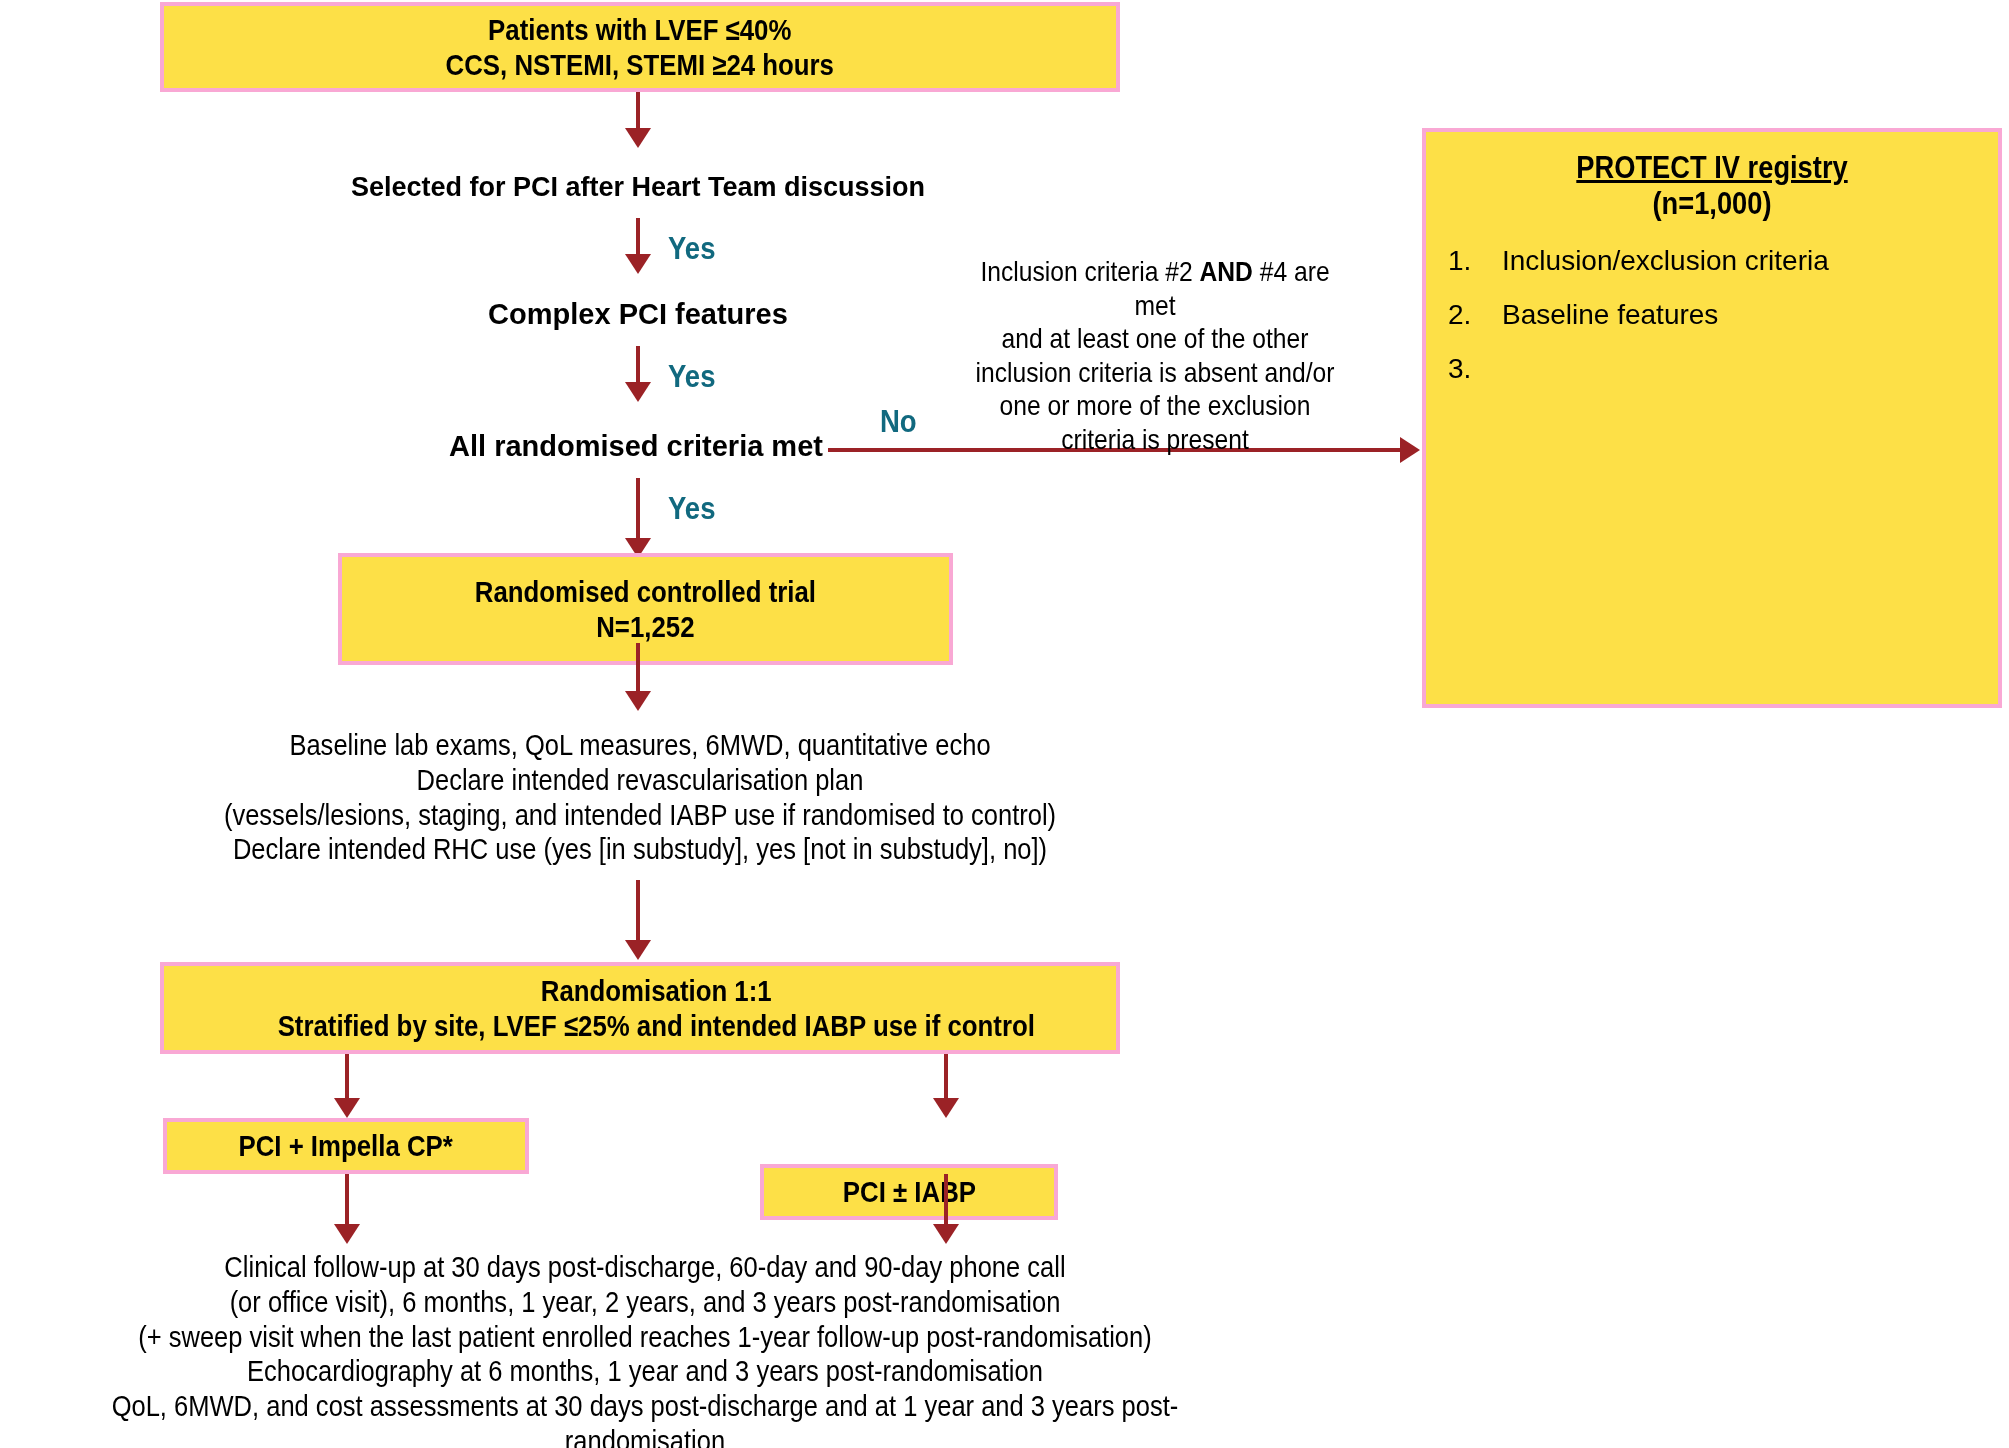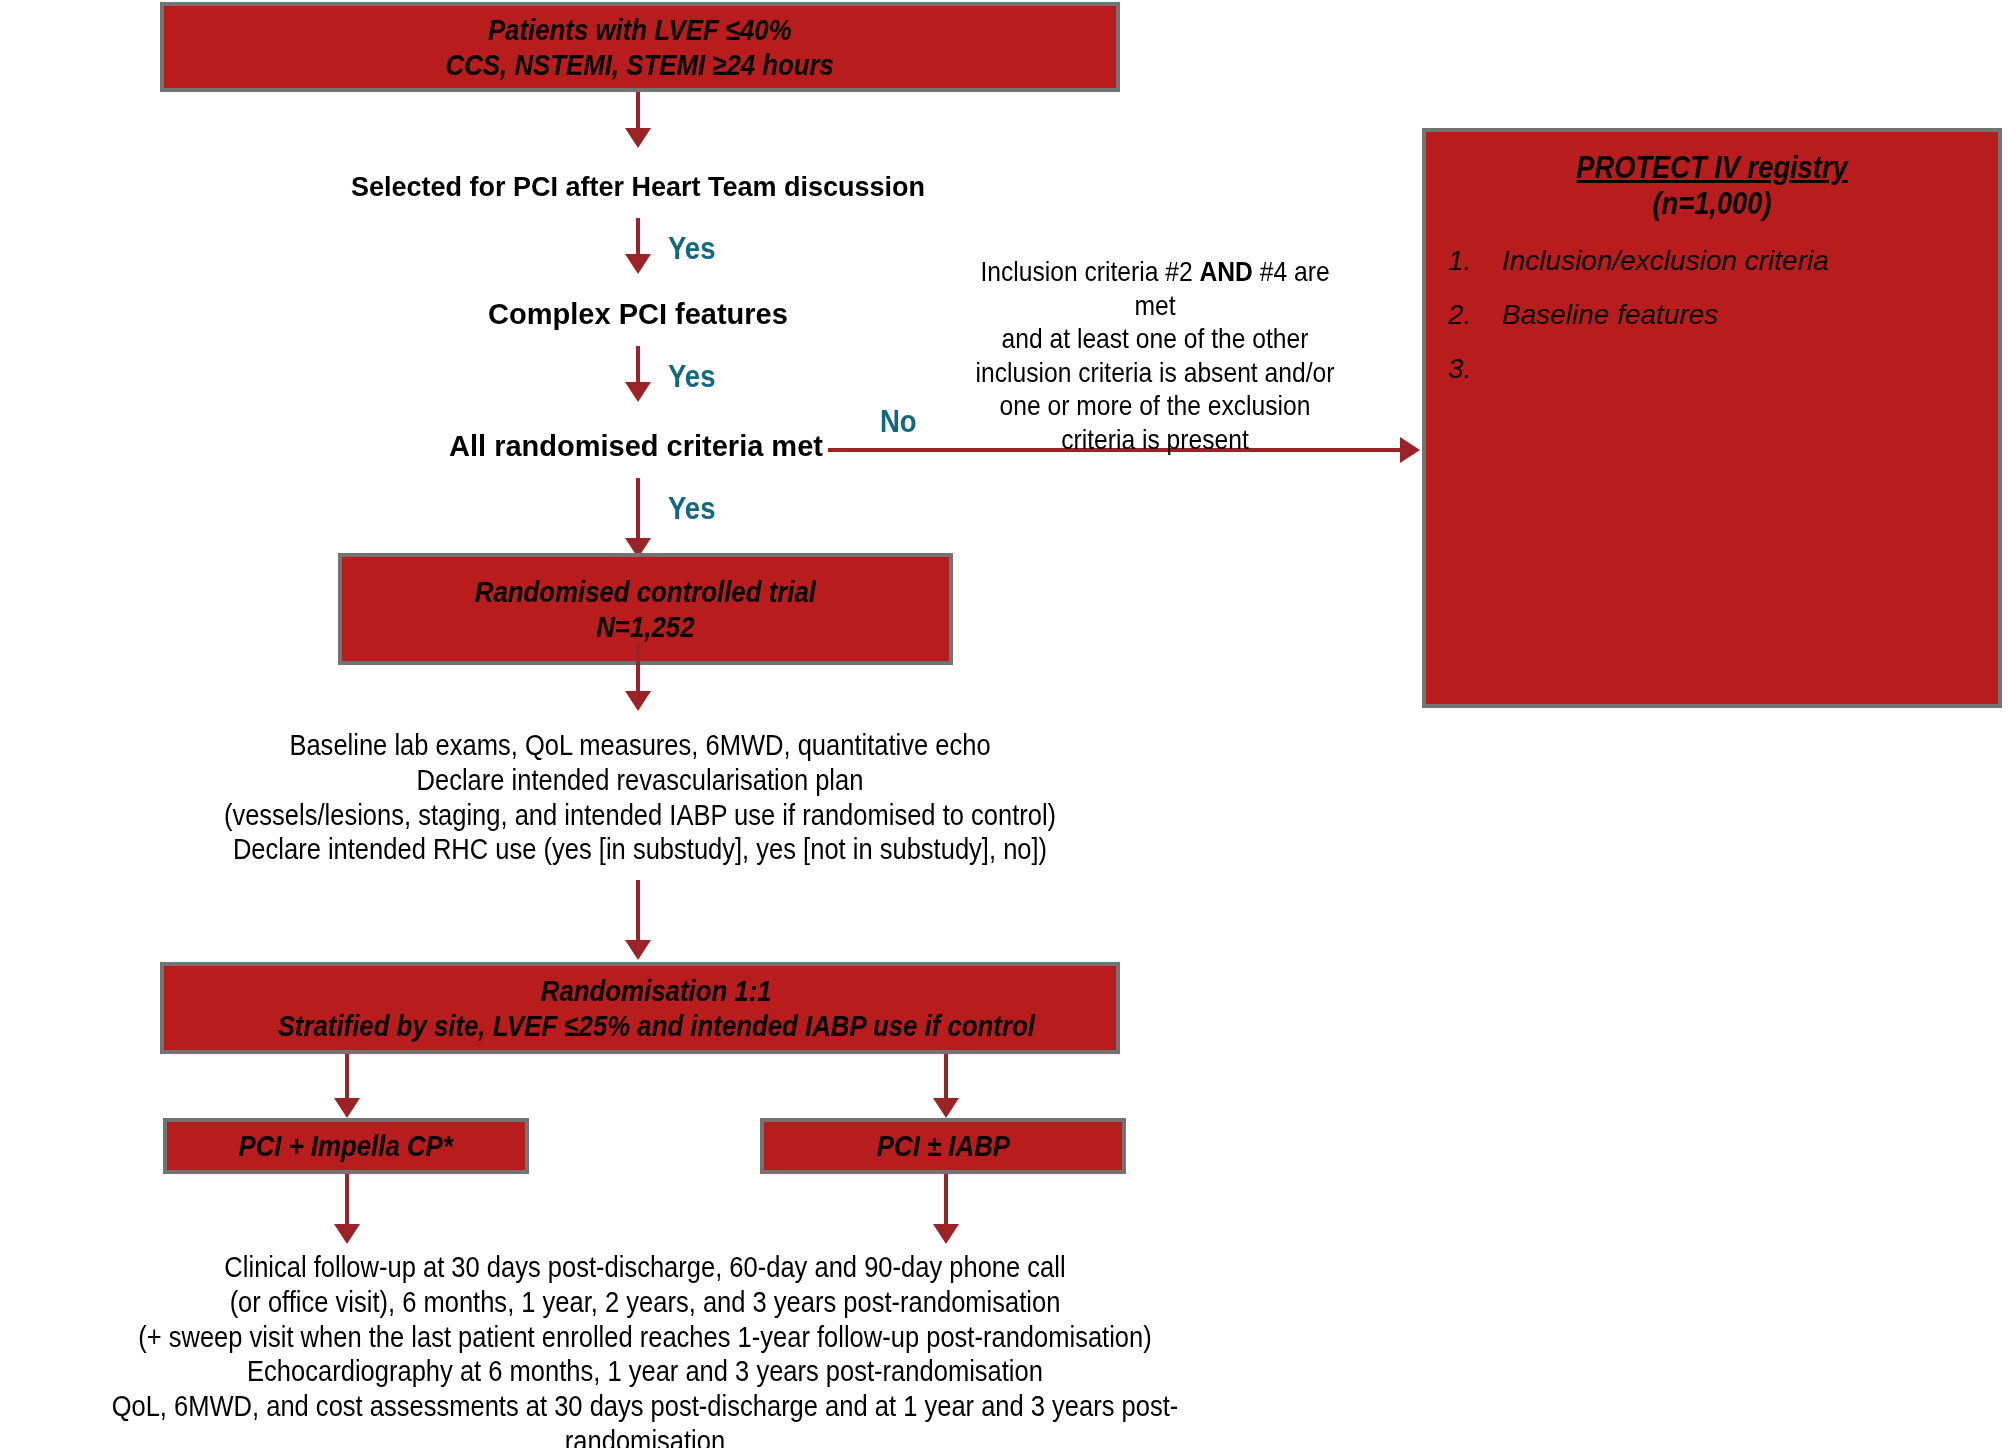--- a/index.html
+++ b/index.html
@@ -1,21 +1,21 @@
 <!DOCTYPE html>
 <html><head>
 <meta charset="utf-8">
 <style>
   html,body{margin:0;padding:0;background:#fff;}
   body{width:2009px;height:1448px;position:relative;overflow:hidden;
        font-family:"Liberation Sans","DejaVu Sans",sans-serif;color:#000;}
   .abs{position:absolute;}
   .ctr{text-align:center;}
-  .box{box-sizing:border-box;border:4px solid #737373;background:#b91c1c;
-       display:flex;align-items:center;justify-content:center;font-style:italic;}
+  .box{box-sizing:border-box;border:4px solid #f9a8d4;background:#fde047;
+       display:flex;align-items:center;justify-content:center;}
   .boxtext{font-weight:bold;line-height:1.18;text-align:center;
            transform:scaleX(.86);transform-origin:center;white-space:pre-line;}
   .node{font-weight:bold;white-space:nowrap;transform:scaleX(.86);
         transform-origin:center;}
   .para{line-height:1.2;text-align:center;white-space:pre-line;
         transform:scaleX(.88);transform-origin:center;}
   .yn{color:#11697f;font-weight:bold;transform:scaleX(.86);
       transform-origin:left center;white-space:nowrap;}
   .vline{position:absolute;width:4px;background:#9b2226;}
   .hline{position:absolute;height:4px;background:#9b2226;}
@@ -104,21 +104,21 @@
 </div>
 
 <div class="vline" style="left:345px;top:1054px;height:56px;"></div>
 <div class="arrowdn" style="left:334px;top:1098px;"></div>
 <div class="vline" style="left:944px;top:1054px;height:56px;"></div>
 <div class="arrowdn" style="left:933px;top:1098px;"></div>
 
 <div class="abs box" style="left:163px;top:1118px;width:366px;height:56px;">
   <div class="boxtext" style="font-size:30px;">PCI + Impella CP*</div>
 </div>
-<div class="abs box" style="left:760px;top:1118px;width:366px;height:56px;">
+<div class="abs box" style="left:760px;top:1164px;width:298px;height:56px;">
   <div class="boxtext" style="font-size:30px;">PCI ± IABP</div>
 </div>
 
 <div class="vline" style="left:345px;top:1174px;height:62px;"></div>
 <div class="arrowdn" style="left:334px;top:1224px;"></div>
 <div class="vline" style="left:944px;top:1174px;height:62px;"></div>
 <div class="arrowdn" style="left:933px;top:1224px;"></div>
 
 <div class="abs" style="left:0px;top:1250px;width:1290px;">
   <div class="para" style="font-size:29px;">Clinical follow-up at 30 days post-discharge, 60-day and 90-day phone call

